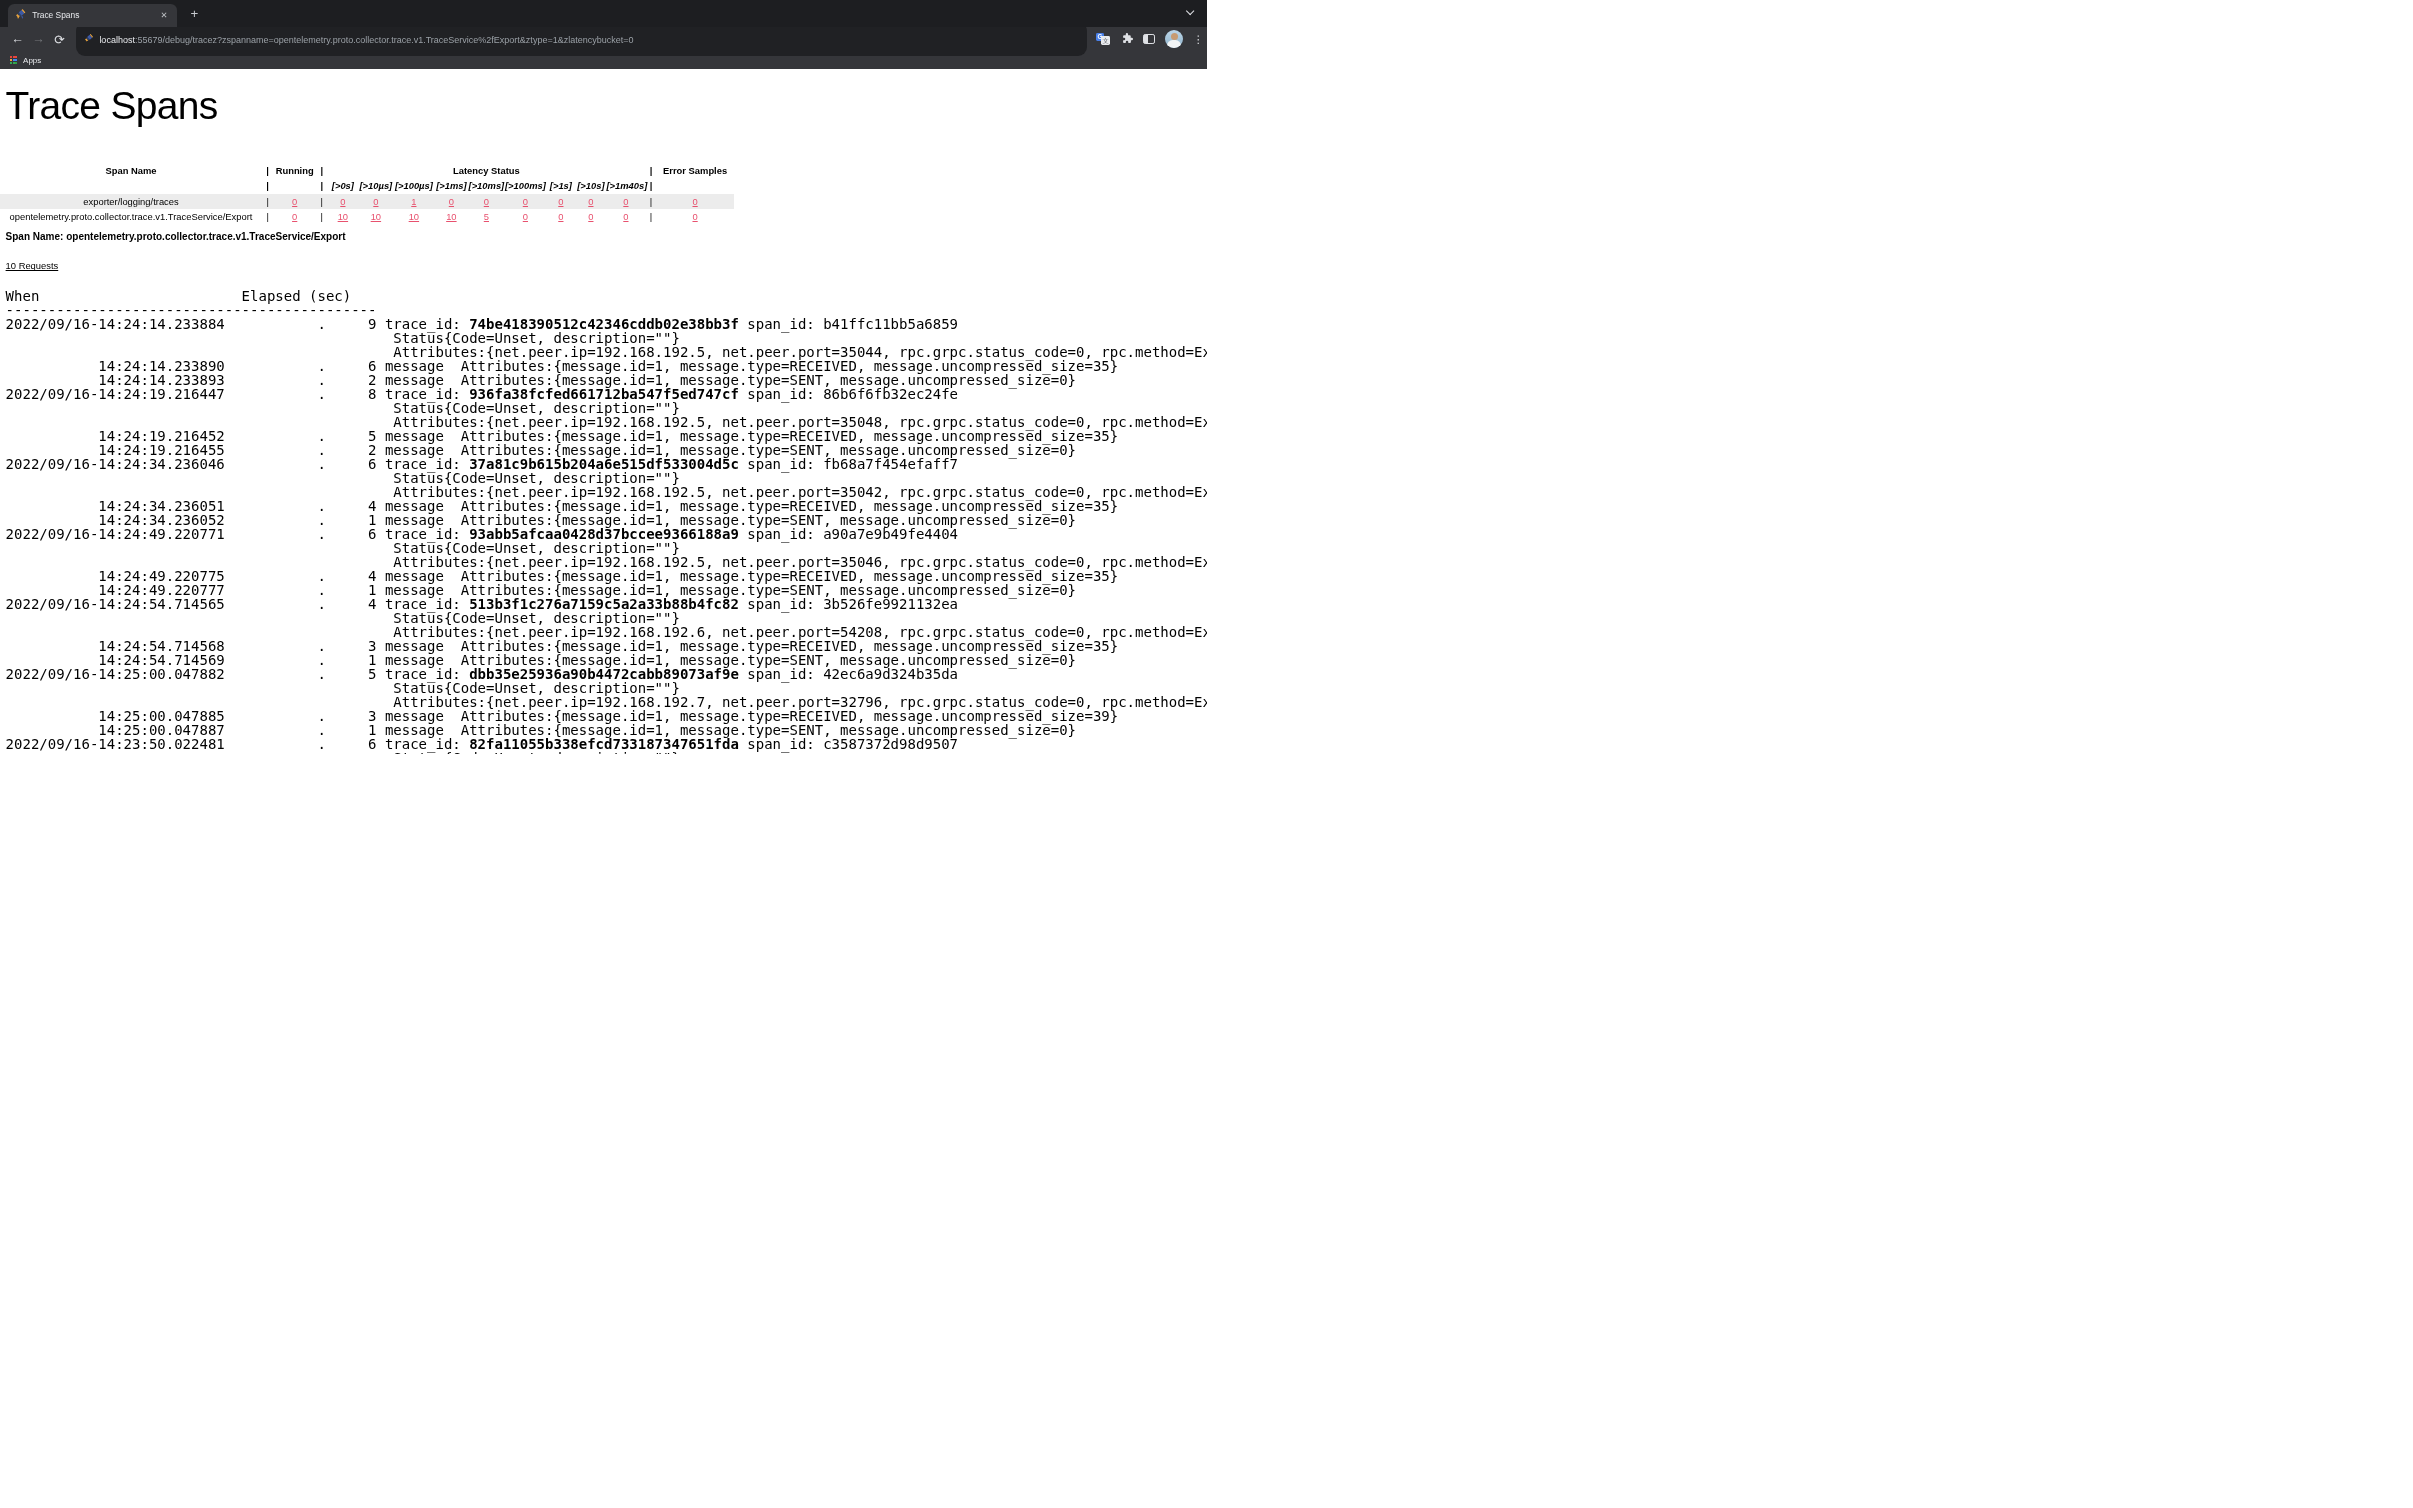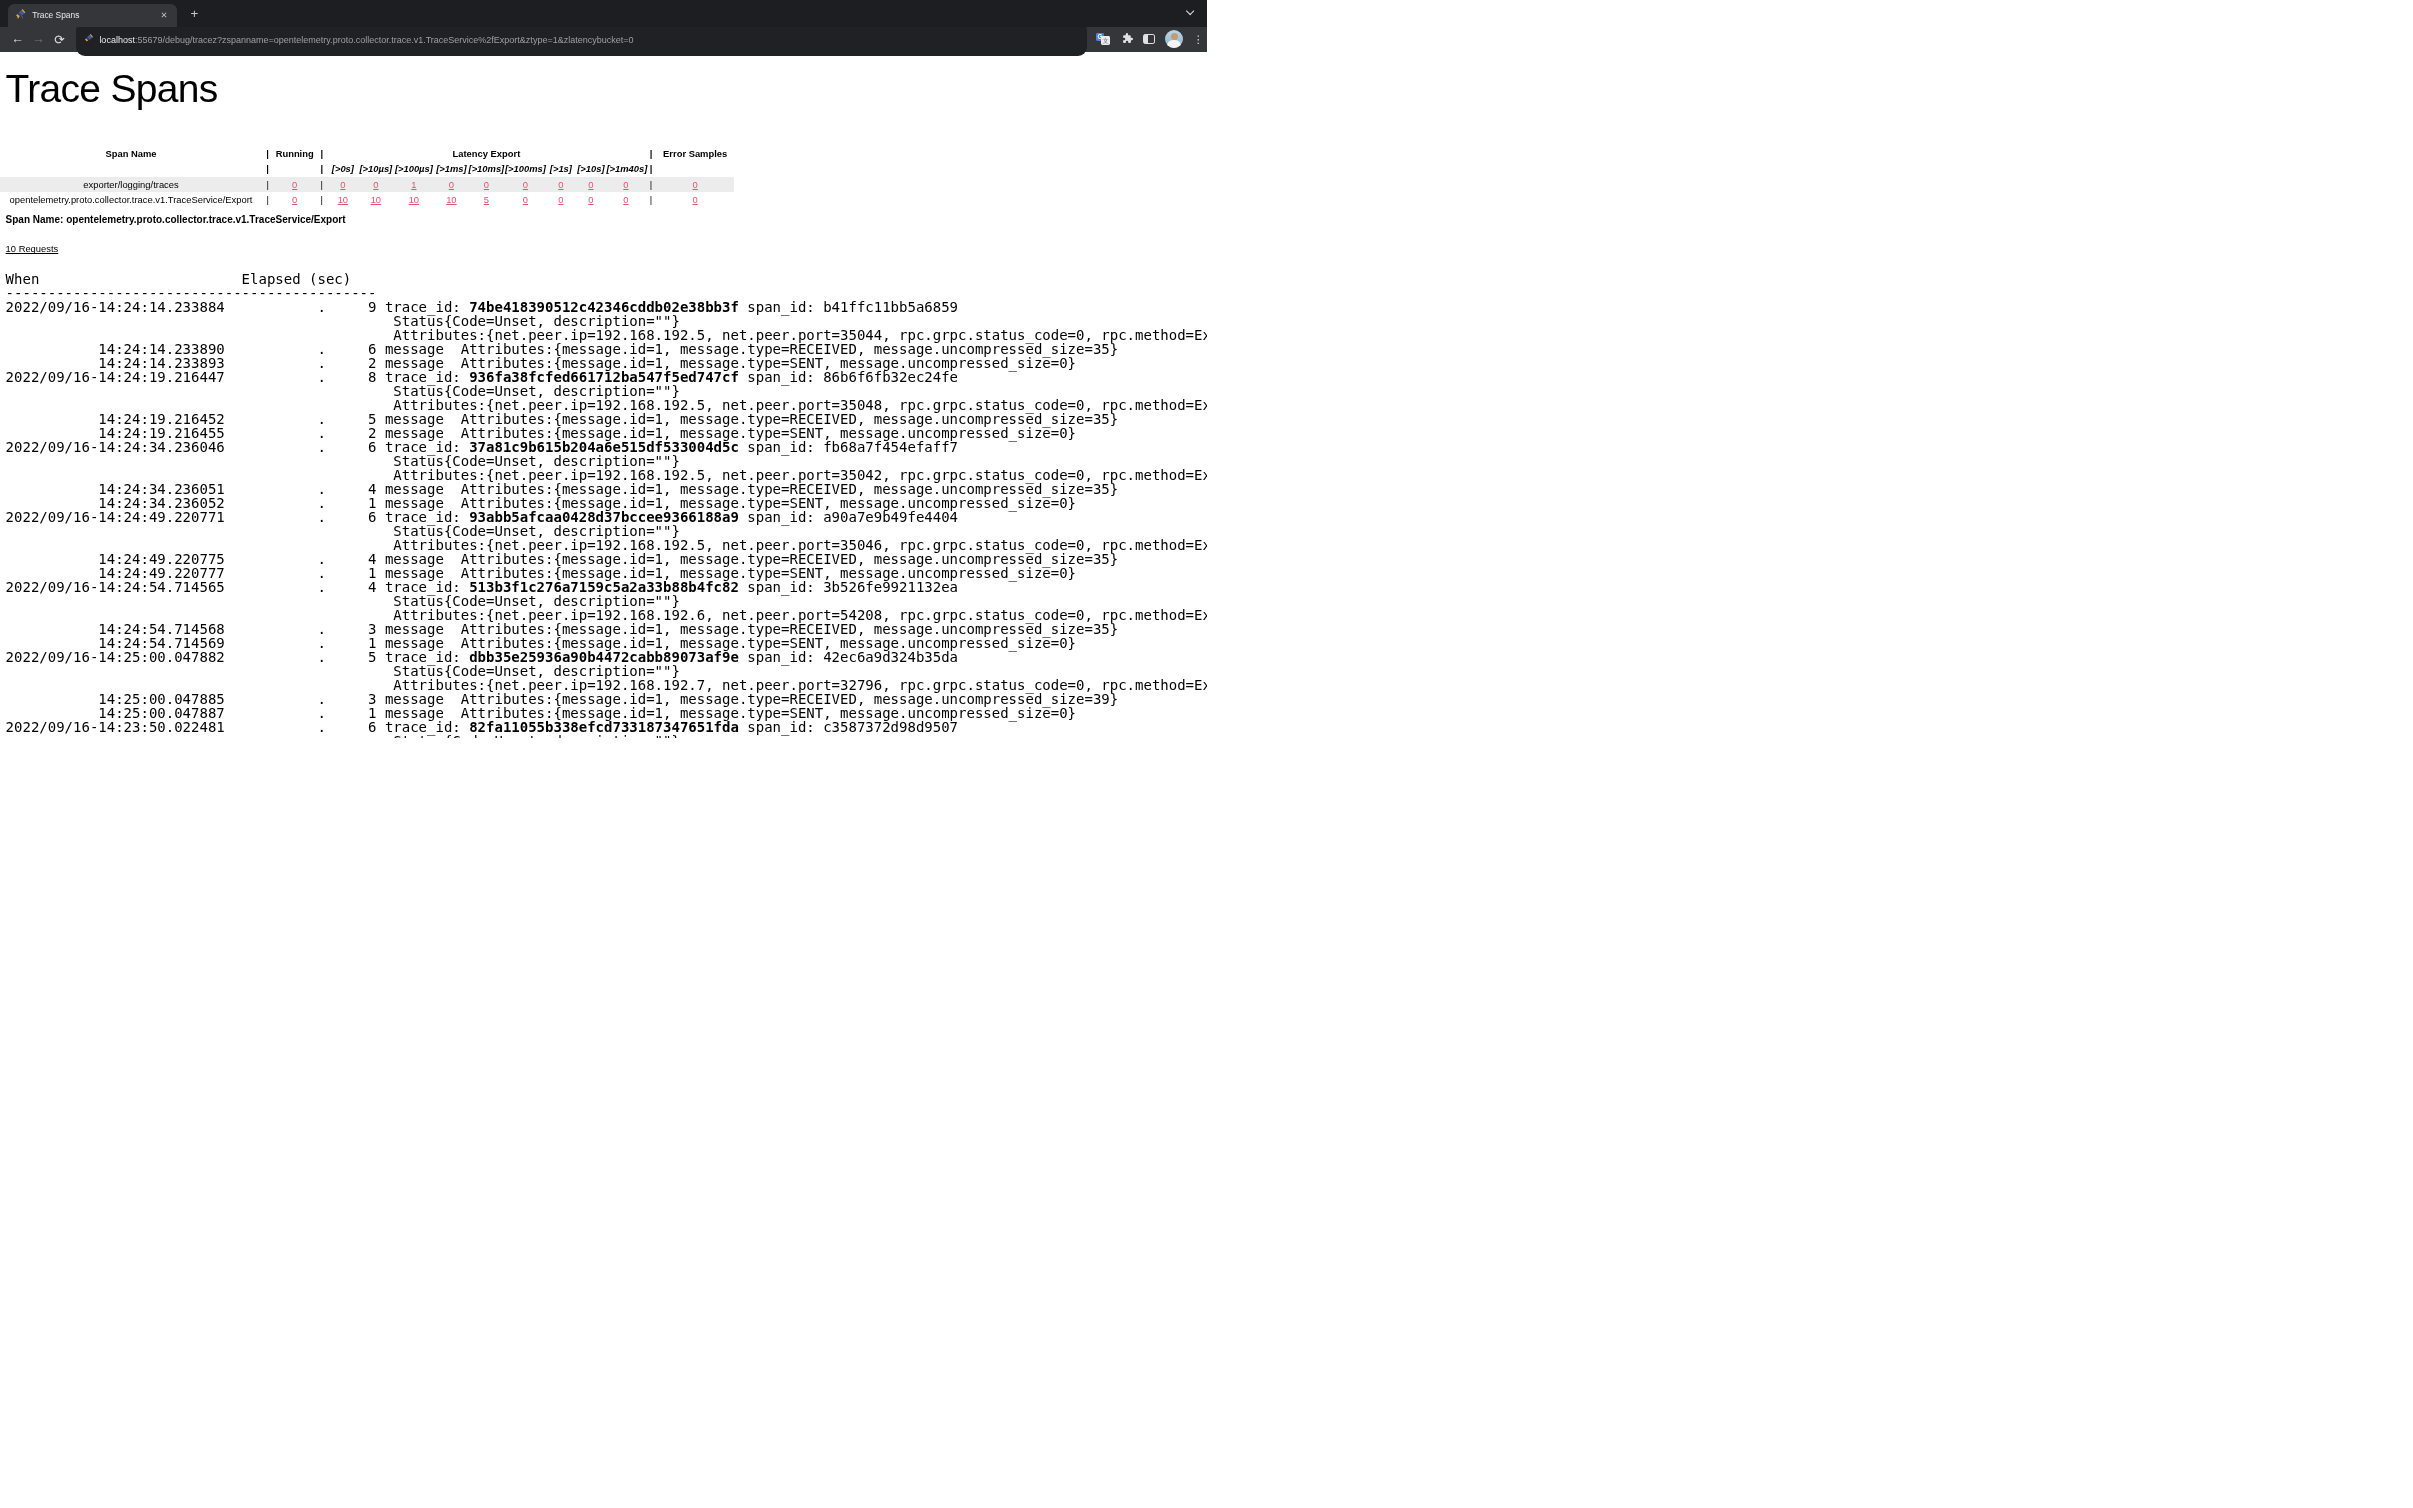--- a/index.html
+++ b/index.html
@@ -128,20 +128,34 @@
       </span>
       <span class="sidepanel"></span>
       <span class="avatar">
         <span class="head"></span>
           <span class="body"></span>
       </span>
       <span class="dots">⋮</span>
     </div>
   </div>
 
+  <div class="bookmarks">
+    <span class="appsgrid">
+      <i style="background:#e8453c"></i>
+        <i style="background:#e8453c"></i>
+        <i style="background:#e8453c"></i>
+      <i style="background:#f2a33c"></i>
+        <i style="background:#4285f4"></i>
+        <i style="background:#4285f4"></i>
+      <i style="background:#34a853"></i>
+        <i style="background:#34a853"></i>
+        <i style="background:#2f9e44"></i>
+    </span>
+    <span class="apps-label">Apps</span>
+  </div>
 </div>
 
 <div class="page">
   <h1>Trace Spans</h1>
 
   <table class="summary">
     <colgroup>
       <col style="width:262px">
         <col style="width:11.2px">
         <col style="width:43px">
@@ -157,21 +171,21 @@
       <col style="width:39px">
         <col style="width:11.2px">
         <col style="width:77px">
     </colgroup>
     <thead>
       <tr>
         <th class="name">Span Name</th>
         <th>|</th>
         <th>Running</th>
         <th>|</th>
-        <th colspan="9">Latency Export</th>
+        <th colspan="9">Latency Status</th>
         <th>|</th>
         <th>Error Samples</th>
       </tr>
       <tr id="bucket-row">
         <th class="name"></th>
         <th>|</th>
         <th></th>
         <th>|</th>
 
         <th class="bucket">[&gt;0s]</th>

